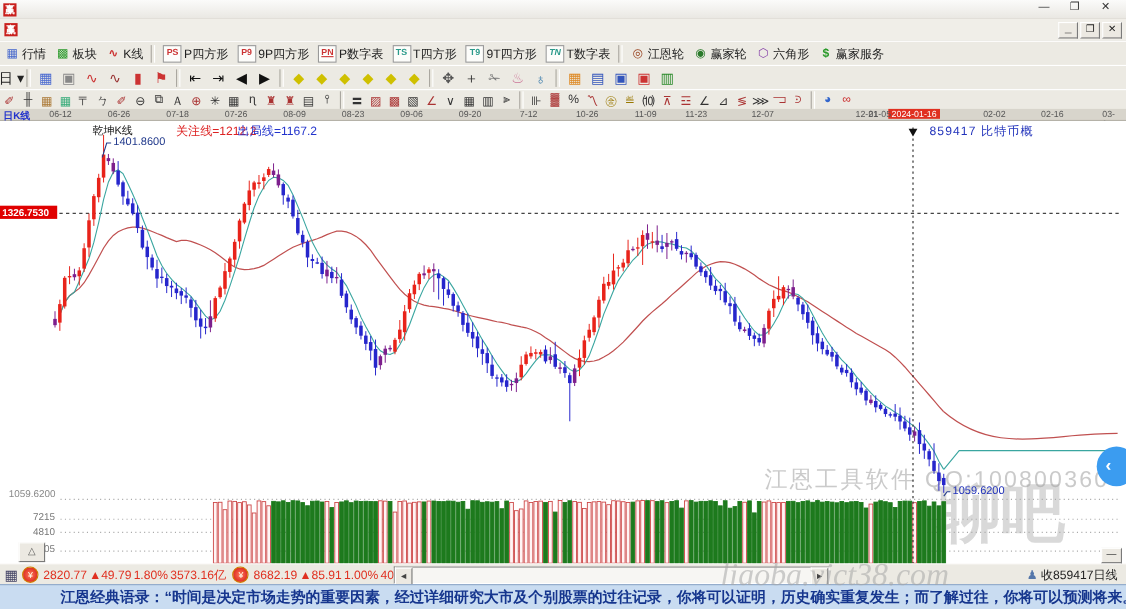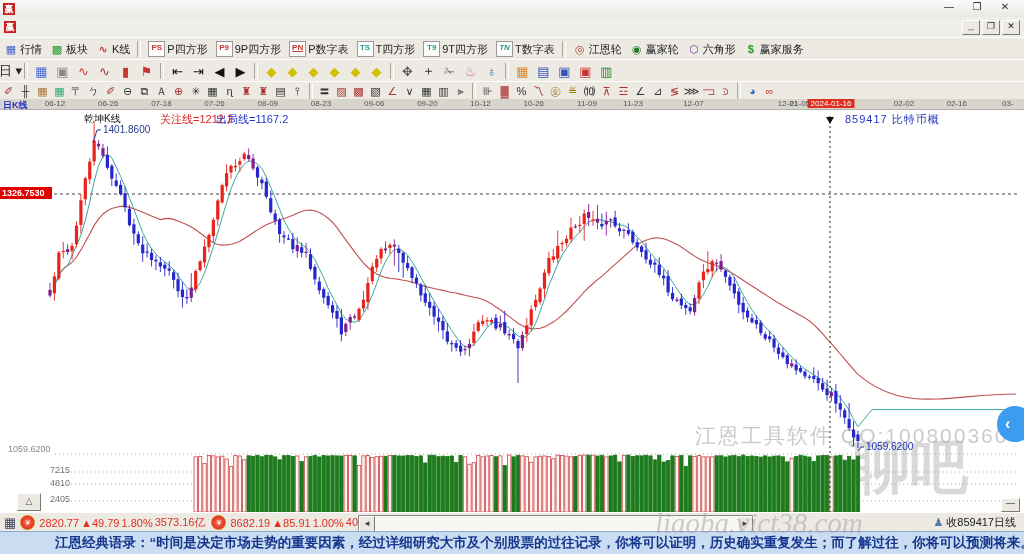--- a/index.html
+++ b/index.html
@@ -38,21 +38,21 @@
   #ksvg{position:absolute;left:0;top:0;z-index:2;}
   .ann{position:absolute;z-index:3;font-size:10px;white-space:nowrap;}
   #ind-title{left:84px;top:2px;color:#111;font-size:10px;}
   #attn-line{left:160px;top:2px;color:#dd2222;font-size:11px;}
   #exit-line{left:216px;top:2px;color:#2233cc;font-size:11px;}
   #high-ann{left:103px;top:14px;color:#223a8c;}
   #sec-label{left:845px;top:2px;color:#2233bb;font-size:11px;letter-spacing:1px;}
   #price-tag{left:0;top:77px;background:#e00000;color:#fff;font-size:9px;font-weight:bold;padding:1px 3px 1px 2px;width:47px;}
   #lowleft{left:8px;top:334px;color:#888;font-size:9px;}
   #low-ann{left:866px;top:331px;color:#2233bb;}
-  .vol-lbl{left:0;width:50px;text-align:right;color:#777;font-size:9px;z-index:3;position:absolute;margin-left:20px;}
+  .vol-lbl{left:0;width:50px;text-align:right;color:#777;font-size:9px;z-index:3;position:absolute;}
   #wm-qq{left:695px;top:312px;color:rgba(150,150,150,.5);font-size:21px;letter-spacing:2px;z-index:1;}
   #wm-liao{left:852px;top:328px;color:rgba(160,160,160,.4);font-size:58px;font-weight:bold;z-index:1;line-height:1;}
   #collapse-btn{left:997px;top:296px;width:36px;height:36px;border-radius:50%;background:#3b9cf0;color:#fff;
     font-size:16px;font-weight:bold;line-height:36px;text-indent:8px;z-index:4;}
   #minus-btn{left:1001px;top:388px;width:17px;height:12px;border:1px solid;border-color:#fff #7a7a7a #7a7a7a #fff;
     background:#ece9e2;font-size:9px;line-height:9px;text-align:center;z-index:4;color:#333;}
   #tri-btn{left:17px;top:383px;width:22px;height:16px;border:1px solid;border-color:#fff #7a7a7a #7a7a7a #fff;
     background:#ece9e2;font-size:9px;line-height:14px;text-align:center;z-index:4;color:#555;}
   
   #statusbar{position:absolute;left:0;top:512px;width:1024px;height:19px;background:#eceae3;border-top:1px solid #fff;
@@ -234,21 +234,21 @@
   <span id="period-label">日K线</span>
   <span id="cross-date" style="left:831px">2024-01-16</span>
 <span class="dtick" style="left: 55px;">06-12</span>
     <span class="dtick" style="left: 108.2px;">06-26</span>
     <span class="dtick" style="left: 161.4px;">07-18</span>
     <span class="dtick" style="left: 214.6px;">07-26</span>
     <span class="dtick" style="left: 267.8px;">08-09</span>
     <span class="dtick" style="left: 321px;">08-23</span>
     <span class="dtick" style="left: 374.2px;">09-06</span>
     <span class="dtick" style="left: 427.4px;">09-20</span>
-    <span class="dtick" style="left: 480.6px;">10-12</span>
+    <span class="dtick" style="left: 480.6px;">7-12</span>
     <span class="dtick" style="left: 533.8px;">10-26</span>
     <span class="dtick" style="left: 587px;">11-09</span>
     <span class="dtick" style="left: 633px;">11-23</span>
     <span class="dtick" style="left: 693.4px;">12-07</span>
     <span class="dtick" style="left: 788px;">12-21</span>
     <span class="dtick" style="left: 799.8px;">01-05</span>
     <span class="dtick" style="left: 904px;">02-02</span>
     <span class="dtick" style="left: 956.7px;">02-16</span>
     <span class="dtick" style="left: 1009.4px;">03-01</span>
   </div>

